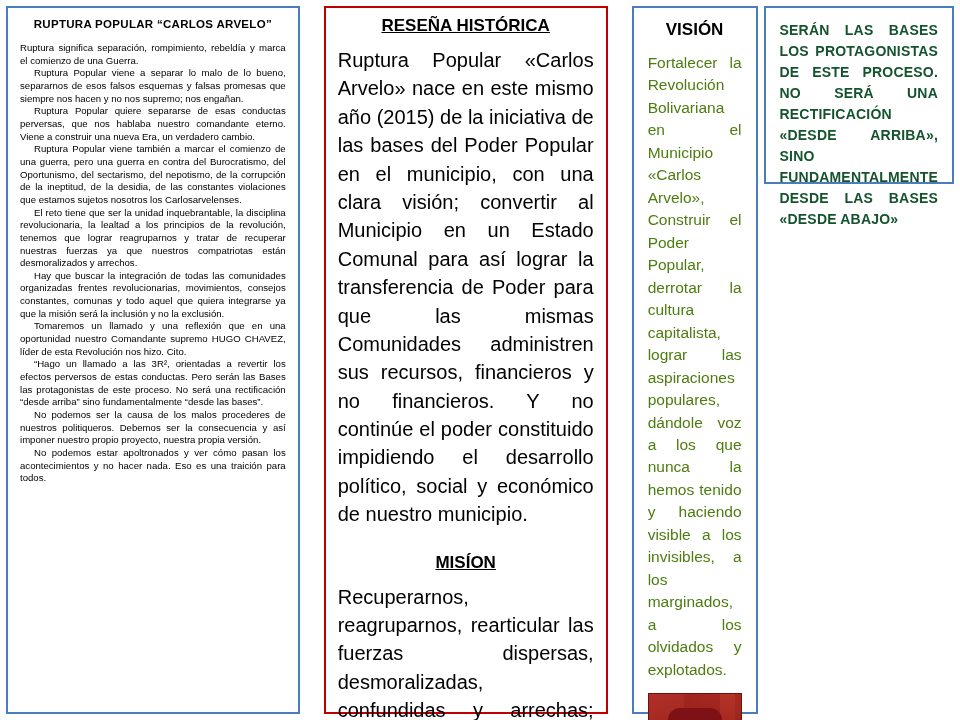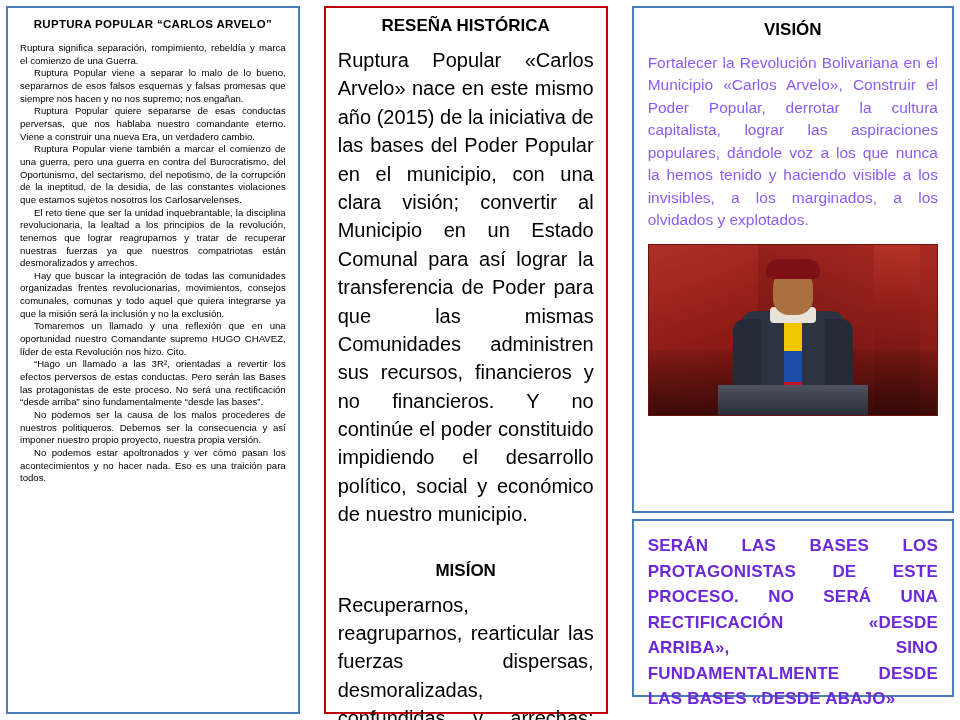--- a/index.html
+++ b/index.html
@@ -62,61 +62,62 @@
     box-sizing: border-box;
     padding: 6px 12px 6px 12px;
     margin-top: 2px;
     margin-bottom: 2px;
   }
   .p2-title {
     text-align: center;
     font-size: 17px;
     margin: 2px 0 10px 0;
     color: #000;
+    text-decoration: underline;
   }
   .p2-title.second {
-    margin-top: 32px;
+    margin-top: 24px;
     margin-bottom: 10px;
   }
   .p2-body p {
     margin: 0;
     font-size: 20px;
     line-height: 1.42;
     text-align: justify;
     color: #000;
   }
 
   
   .panel-right {
     width: 330px;
     display: flex;
-    flex-direction: column;
+    flex-direction: row;
     box-sizing: border-box;
     margin-top: 2px;
-    margin-bottom: 19px;
+    margin-bottom: 2px;
     gap: 6px;
   }
   .p3-top {
     border: 2px solid #4a7ebb;
     box-sizing: border-box;
     padding: 8px 14px 10px 14px;
     flex: 1 1 auto;
   }
   .p3-title {
     text-align: center;
     font-size: 17px;
     margin: 4px 0 12px 0;
     color: #000;
   }
   .p3-body p {
     margin: 0;
     font-size: 15.5px;
     line-height: 1.45;
     text-align: justify;
-    color: #8b5cf6;
+    color: #4d7c0f;
   }
   .photo {
     margin-top: 12px;
     width: 100%;
     height: 172px;
     position: relative;
     overflow: hidden;
     background: #8e1a14;
     border: 1px solid #6b120e;
     box-sizing: border-box;
@@ -227,42 +228,42 @@
     background: linear-gradient(180deg, #4e5360, #2b2f38);
   }
   .p3-bottom {
     border: 2px solid #4a7ebb;
     box-sizing: border-box;
     padding: 12px 14px;
     height: 178px;
   }
   .p3-bottom p {
     margin: 0;
-    font-size: 17px;
+    font-size: 14px;
     font-weight: bold;
     line-height: 1.5;
     text-align: justify;
-    color: #6d28d9;
+    color: #14532d;
     letter-spacing: .2px;
   }
 </style>
 </head>
 <body>
 
 <div class="page">
 
   <section class="panel-left">
     <div class="p1-title">RUPTURA POPULAR “CARLOS ARVELO”</div>
     <div class="p1-body">
       <p>Ruptura significa separación, rompimiento, rebeldía y marca el comienzo de una Guerra.</p>
       <p class="indent">Ruptura Popular viene a separar lo malo de lo bueno, separarnos de esos falsos esquemas y falsas promesas que siempre nos hacen y no nos supremo; nos engañan.</p>
       <p class="indent">Ruptura Popular quiere separarse de esas conductas perversas, que nos hablaba nuestro comandante eterno. Viene a construir una nueva Era, un verdadero cambio.</p>
       <p class="indent">Ruptura Popular viene también a marcar el comienzo de una guerra, pero una guerra en contra del Burocratismo, del Oportunismo, del sectarismo, del nepotismo, de la corrupción de la ineptitud, de la desidia, de las constantes violaciones que estamos sujetos nosotros los Carlosarvelenses.</p>
       <p class="indent">El reto tiene que ser la unidad inquebrantable, la disciplina revolucionaria, la lealtad a los principios de la revolución, tenemos que lograr reagruparnos y tratar de recuperar nuestras fuerzas ya que nuestros compatriotas están desmoralizados y arrechos.</p>
-      <p class="indent">Hay que buscar la integración de todas las comunidades organizadas frentes revolucionarias, movimientos, consejos comunales, comunas y todo aquel que quiera integrarse ya que la misión será la inclusión y no la exclusión.</p>
+      <p class="indent">Hay que buscar la integración de todas las comunidades organizadas frentes revolucionarias, movimientos, consejos constantes, comunas y todo aquel que quiera integrarse ya que la misión será la inclusión y no la exclusión.</p>
       <p class="indent">Tomaremos un llamado y una reflexión que en una oportunidad nuestro Comandante supremo HUGO CHAVEZ, líder de esta Revolución nos hizo. Cito.</p>
       <p class="indent bold">“Hago un llamado a las 3R², orientadas a revertir los efectos perversos de estas conductas. Pero serán las Bases las protagonistas de este proceso. No será una rectificación “desde arriba” sino fundamentalmente “desde las bases”.</p>
       <p class="indent bold">No podemos ser la causa de los malos procederes de nuestros politiqueros. Debemos ser la consecuencia y así imponer nuestro propio proyecto, nuestra propia versión.</p>
       <p class="indent bold">No podemos estar apoltronados y ver cómo pasan los acontecimientos y no hacer nada. Eso es una traición para todos.</p>
     </div>
   </section>
 
   <section class="panel-mid">
     <h2 class="p2-title">RESEÑA HISTÓRICA</h2>
     <div class="p2-body">

